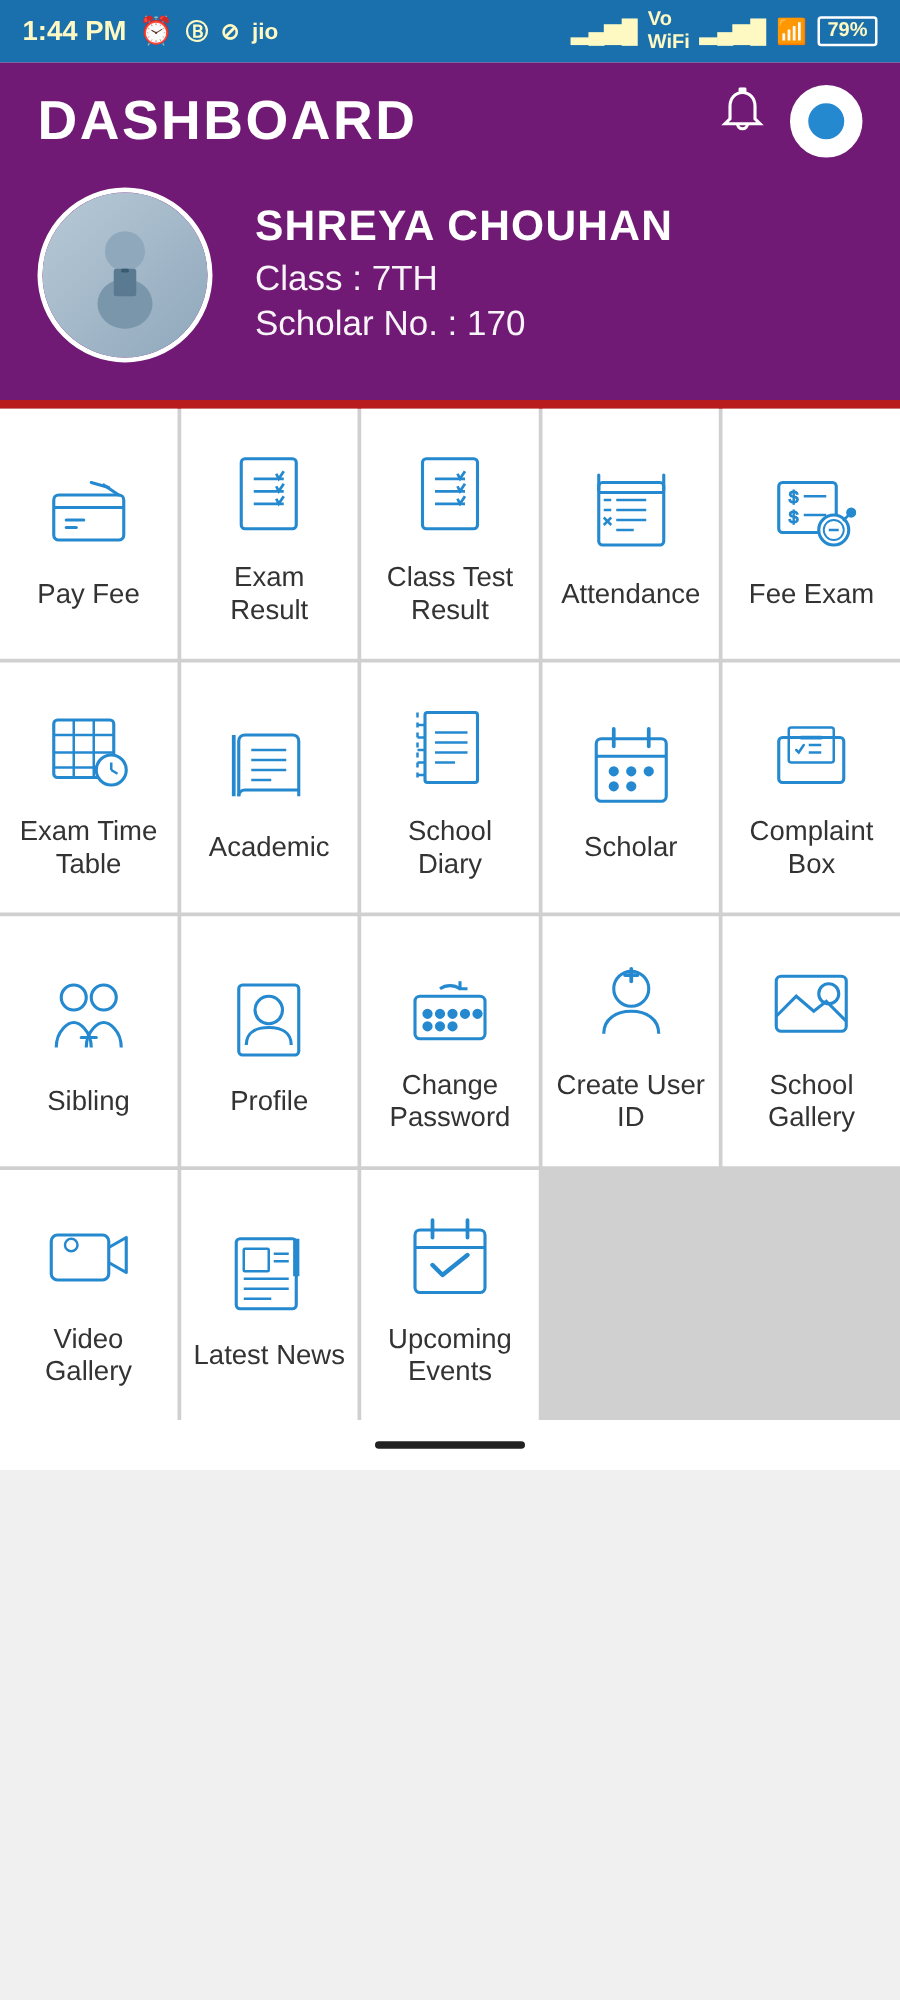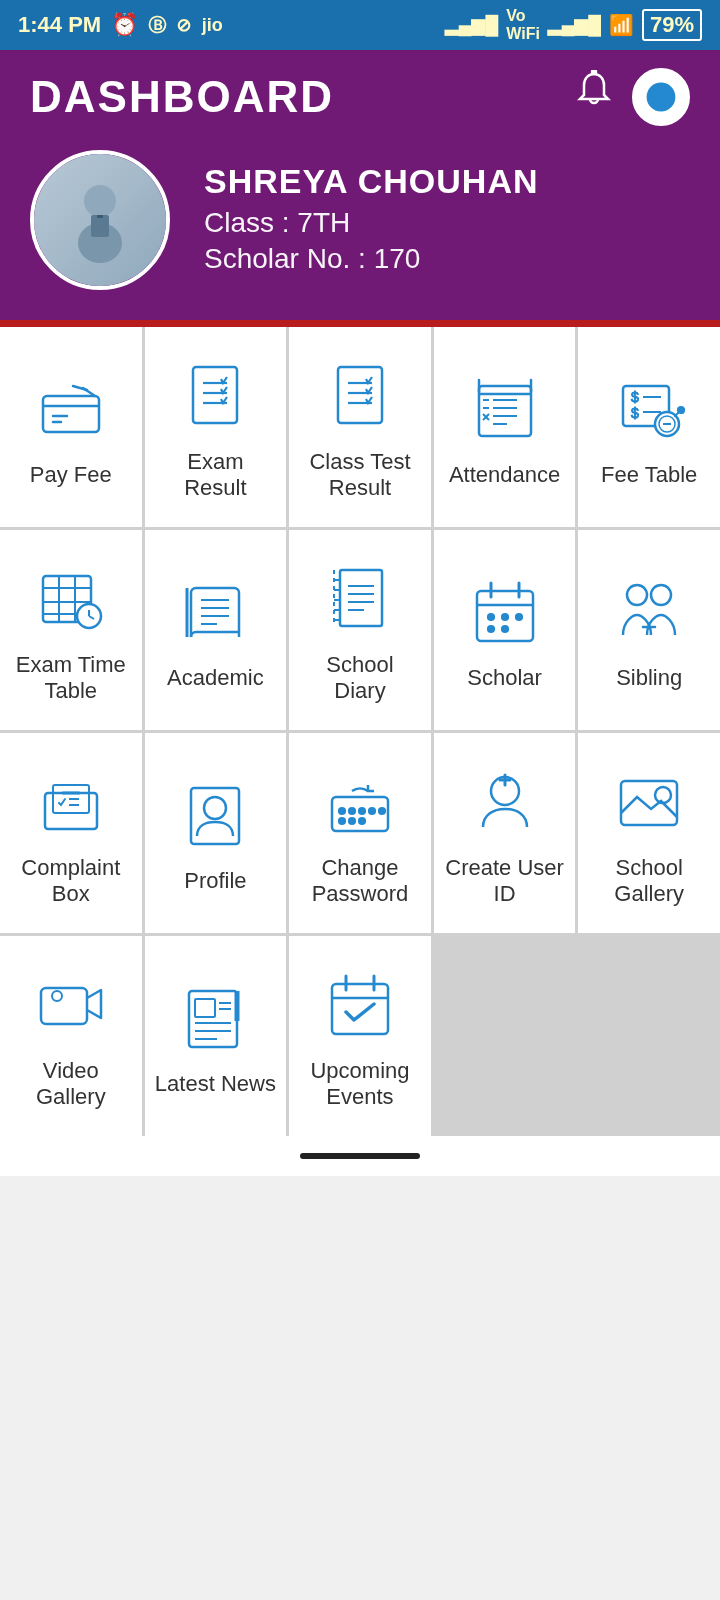--- a/index.html
+++ b/index.html
@@ -166,21 +166,21 @@
     <span>⏰</span>
     <span style="font-size:18px;">Ⓑ</span>
     <span style="font-size:18px;">⊘</span>
     <span style="font-size:18px;">jio</span>
   </div>
   <div class="status-right">
     <span style="font-size:18px;">▂▄▆█</span>
     <span style="font-size:16px;">Vo<br style="line-height:0">WiFi</span>
     <span style="font-size:18px;">▂▄▆█</span>
     <span>📶</span>
-    <span style="font-size:22px; border:2px solid white; padding:1px 6px; border-radius:3px;"><span>79</span>%</span>
+    <span style="font-size:16px; border:2px solid white; padding:1px 6px; border-radius:3px;"><span>79</span>%</span>
   </div>
 </div>
 
 <div class="header">
   <div class="header-top">
     <div class="header-title">DASHBOARD</div>
     <div class="header-icons">
       <div class="bell-icon">
         <svg width="44" height="44" viewBox="0 0 44 44" fill="none" stroke="white" stroke-width="2.5">
           <path d="M22 4 C16 4 12 9 12 15 L12 25 L8 29 L36 29 L32 25 L32 15 C32 9 28 4 22 4Z"></path>
@@ -293,21 +293,21 @@
         <text x="18" y="46" font-size="14" stroke="#2589d0" stroke-width="1" fill="#2589d0" font-family="Arial">$</text>
         <line x1="30" y1="25" x2="48" y2="25" stroke="#2589d0" stroke-width="2"></line>
         <line x1="30" y1="40" x2="48" y2="40" stroke="#2589d0" stroke-width="2"></line>
         <circle cx="54" cy="52" r="12" stroke="#2589d0" stroke-width="2.5" fill="white"></circle>
         <circle cx="54" cy="52" r="8" stroke="#2589d0" stroke-width="1.5" fill="none"></circle>
         <line x1="50" y1="52" x2="58" y2="52" stroke="#2589d0" stroke-width="2"></line>
         <line x1="62" y1="44" x2="68" y2="38" stroke="#2589d0" stroke-width="2" stroke-linecap="round"></line>
         <circle cx="68" cy="38" r="3" fill="#2589d0"></circle>
       </svg>
     </div>
-    <span class="grid-label">Fee Table</span>
+    <span class="grid-label">Fee Exam</span>
   </div>
 
   <div class="grid-item">
     <div class="grid-icon">
       <svg viewBox="0 0 72 72">
         <rect x="8" y="14" width="48" height="46" rx="3" stroke="#2589d0" stroke-width="2.5" fill="none"></rect>
         <line x1="8" y1="26" x2="56" y2="26" stroke="#2589d0" stroke-width="2"></line>
         <line x1="24" y1="14" x2="24" y2="60" stroke="#2589d0" stroke-width="2"></line>
         <line x1="40" y1="14" x2="40" y2="60" stroke="#2589d0" stroke-width="2"></line>
         <line x1="8" y1="40" x2="56" y2="40" stroke="#2589d0" stroke-width="2"></line>
@@ -370,45 +370,45 @@
         <circle cx="22" cy="54" r="3" fill="#2589d0"></circle>
         <circle cx="36" cy="54" r="3" fill="#2589d0"></circle>
       </svg>
     </div>
     <span class="grid-label">Scholar</span>
   </div>
 
   <div class="grid-item">
     <div class="grid-icon">
       <svg viewBox="0 0 72 72">
-
-        <circle cx="24" cy="20" r="10" stroke="#2589d0" stroke-width="2.5" fill="none"></circle>
-        <circle cx="48" cy="20" r="10" stroke="#2589d0" stroke-width="2.5" fill="none"></circle>
-        <path d="M10 60 C10 46 20 40 24 40 C28 40 38 46 38 60" stroke="#2589d0" stroke-width="2.5" fill="none"></path>
-        <path d="M34 60 C34 46 44 40 48 40 C52 40 62 46 62 60" stroke="#2589d0" stroke-width="2.5" fill="none"></path>
-
-        <line x1="30" y1="52" x2="42" y2="52" stroke="#2589d0" stroke-width="2.5" stroke-linecap="round"></line>
-      </svg>
-    </div>
-    <span class="grid-label">Sibling</span>
-  </div>
-
-  <div class="grid-item">
-    <div class="grid-icon">
-      <svg viewBox="0 0 72 72">
         <rect x="10" y="28" width="52" height="36" rx="3" stroke="#2589d0" stroke-width="2.5" fill="none"></rect>
         <rect x="18" y="20" width="36" height="28" rx="2" stroke="#2589d0" stroke-width="2" fill="none"></rect>
         <path d="M24 38 L26 40 L30 34" stroke="#2589d0" stroke-width="2" fill="none" stroke-linecap="round"></path>
         <line x1="34" y1="34" x2="44" y2="34" stroke="#2589d0" stroke-width="2"></line>
         <line x1="34" y1="40" x2="44" y2="40" stroke="#2589d0" stroke-width="2"></line>
 
         <line x1="28" y1="28" x2="44" y2="28" stroke="#2589d0" stroke-width="3" stroke-linecap="round"></line>
       </svg>
     </div>
     <span class="grid-label">Complaint Box</span>
+  </div>
+
+  <div class="grid-item">
+    <div class="grid-icon">
+      <svg viewBox="0 0 72 72">
+
+        <circle cx="24" cy="20" r="10" stroke="#2589d0" stroke-width="2.5" fill="none"></circle>
+        <circle cx="48" cy="20" r="10" stroke="#2589d0" stroke-width="2.5" fill="none"></circle>
+        <path d="M10 60 C10 46 20 40 24 40 C28 40 38 46 38 60" stroke="#2589d0" stroke-width="2.5" fill="none"></path>
+        <path d="M34 60 C34 46 44 40 48 40 C52 40 62 46 62 60" stroke="#2589d0" stroke-width="2.5" fill="none"></path>
+
+        <line x1="30" y1="52" x2="42" y2="52" stroke="#2589d0" stroke-width="2.5" stroke-linecap="round"></line>
+      </svg>
+    </div>
+    <span class="grid-label">Sibling</span>
   </div>
 
   <div class="grid-item">
     <div class="grid-icon">
       <svg viewBox="0 0 72 72">
 
         <rect x="12" y="10" width="48" height="56" rx="3" stroke="#2589d0" stroke-width="2.5" fill="none"></rect>
         <circle cx="36" cy="30" r="11" stroke="#2589d0" stroke-width="2.5" fill="none"></circle>
         <path d="M18 58 C18 48 26 44 36 44 C46 44 54 48 54 58" stroke="#2589d0" stroke-width="2.5" fill="none"></path>
       </svg>

